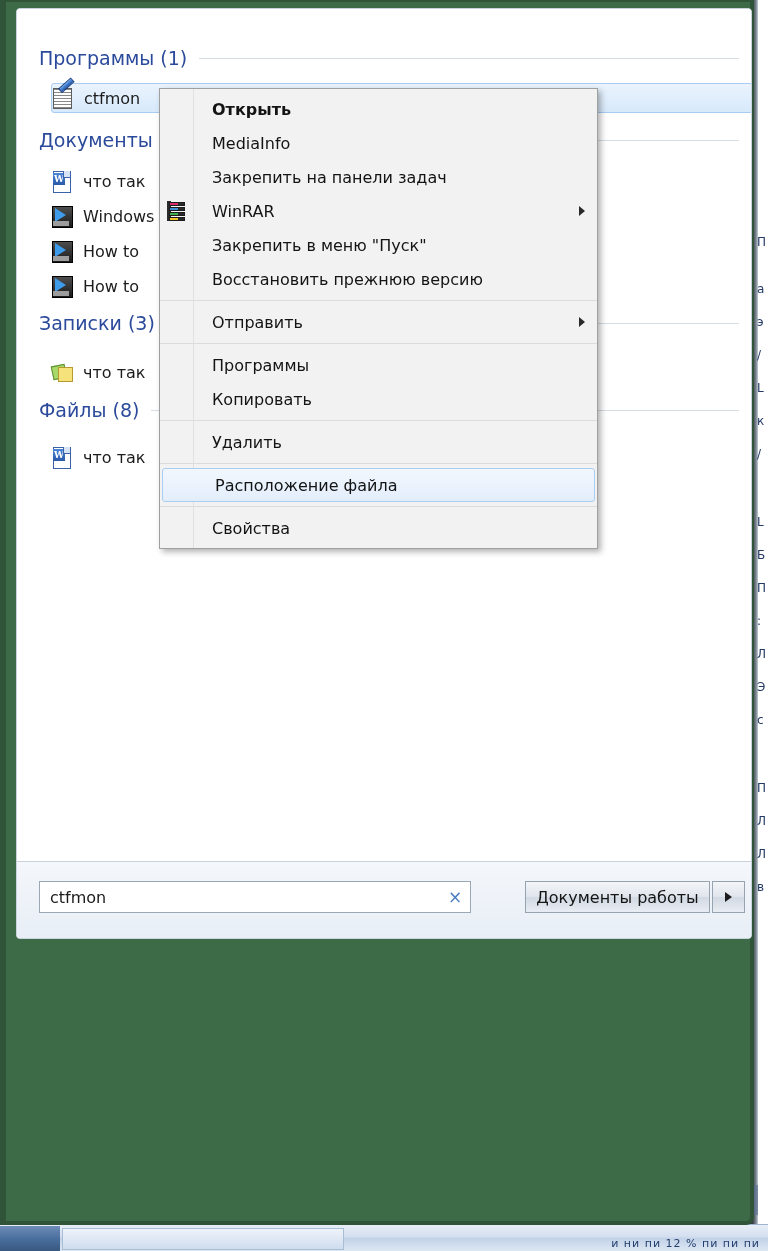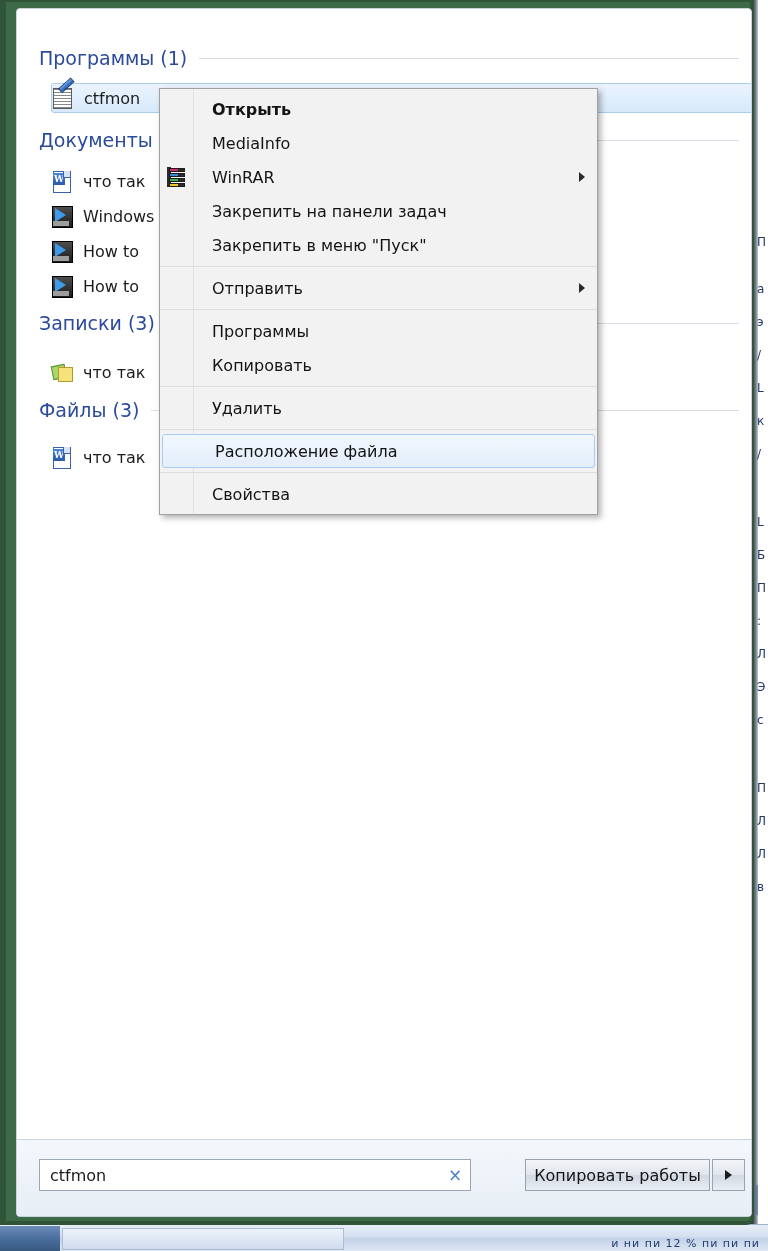--- a/index.html
+++ b/index.html
@@ -110,21 +110,21 @@
     border-top-width: 2px;
     border-radius: 0 0 8px 0;
     background: #3d6a47;
     padding: 0;
   }
   #start-menu-inner {
     position: absolute;
     left: 10px;
     top: 6px;
     width: 736px;
-    height: 1209px;
+    height: 931px;
     background: #ffffff;
     border: 1px solid #c9d3dd;
     border-radius: 4px 4px 4px 4px;
     box-sizing: border-box;
     overflow: hidden;
   }
 
   
   #results {
     position: absolute;
@@ -539,21 +539,21 @@
 
         <div class="result-row" style="top:348px;">
           <span class="icn icn-note">
             <span class="s1"></span>
               <span class="s2"></span>
           </span>
           <span class="rtext">что так</span>
         </div>
 
         <div class="group-header" style="top:390px;">
-          <span class="ghtext">Файлы (3)</span>
+          <span class="ghtext">Файлы (8)</span>
           <span class="ghline"></span>
         </div>
 
         <div class="result-row" style="top:433px;">
           <span class="icn icn-word">
             <span class="doc"></span>
               <span class="band">W</span>
               <span class="fold"></span>
           </span>
           <span class="rtext">что так</span>
@@ -562,54 +562,57 @@
       </div>
 
 
       <div id="bottom-bar">
         <div id="search-box">
           <span id="search-input-text" title="Найти программы и файлы">ctfmon</span>
           <span id="search-clear">×</span>
         </div>
 
         <div id="shutdown-button">
-          <span>Копировать работы</span>
+          <span>Документы работы</span>
         </div>
 
         <div id="shutdown-arrow-button">
           <span class="caret-right"></span>
         </div>
       </div>
 
     </div>
   </div>
 
   <div id="context-menu">
       <div class="cm-item bold">
         <span>Открыть</span>
       </div>
       <div class="cm-item">
         <span>MediaInfo</span>
+      </div>
+      <div class="cm-item">
+        <span>Закрепить на панели задач</span>
       </div>
       <div class="cm-item">
         <span class="cm-icon icn-books">
           <span class="spine"></span>
           <span class="bk b1"></span>
           <span class="bk b2"></span>
           <span class="bk b3"></span>
           <span class="bk b4"></span>
         </span>
         <span>WinRAR</span>
         <span class="cm-submenu-arrow"></span>
       </div>
       <div class="cm-item">
-        <span>Закрепить на панели задач</span>
-      </div>
-      <div class="cm-item">
         <span>Закрепить в меню "Пуск"</span>
+      </div>
+      <div class="cm-item">
+        <span>Восстановить прежнюю версию</span>
       </div>
       <div class="cm-sep"></div>
       <div class="cm-item">
         <span>Отправить</span>
         <span class="cm-submenu-arrow"></span>
       </div>
       <div class="cm-sep"></div>
       <div class="cm-item">
         <span>Программы</span>
       </div>

